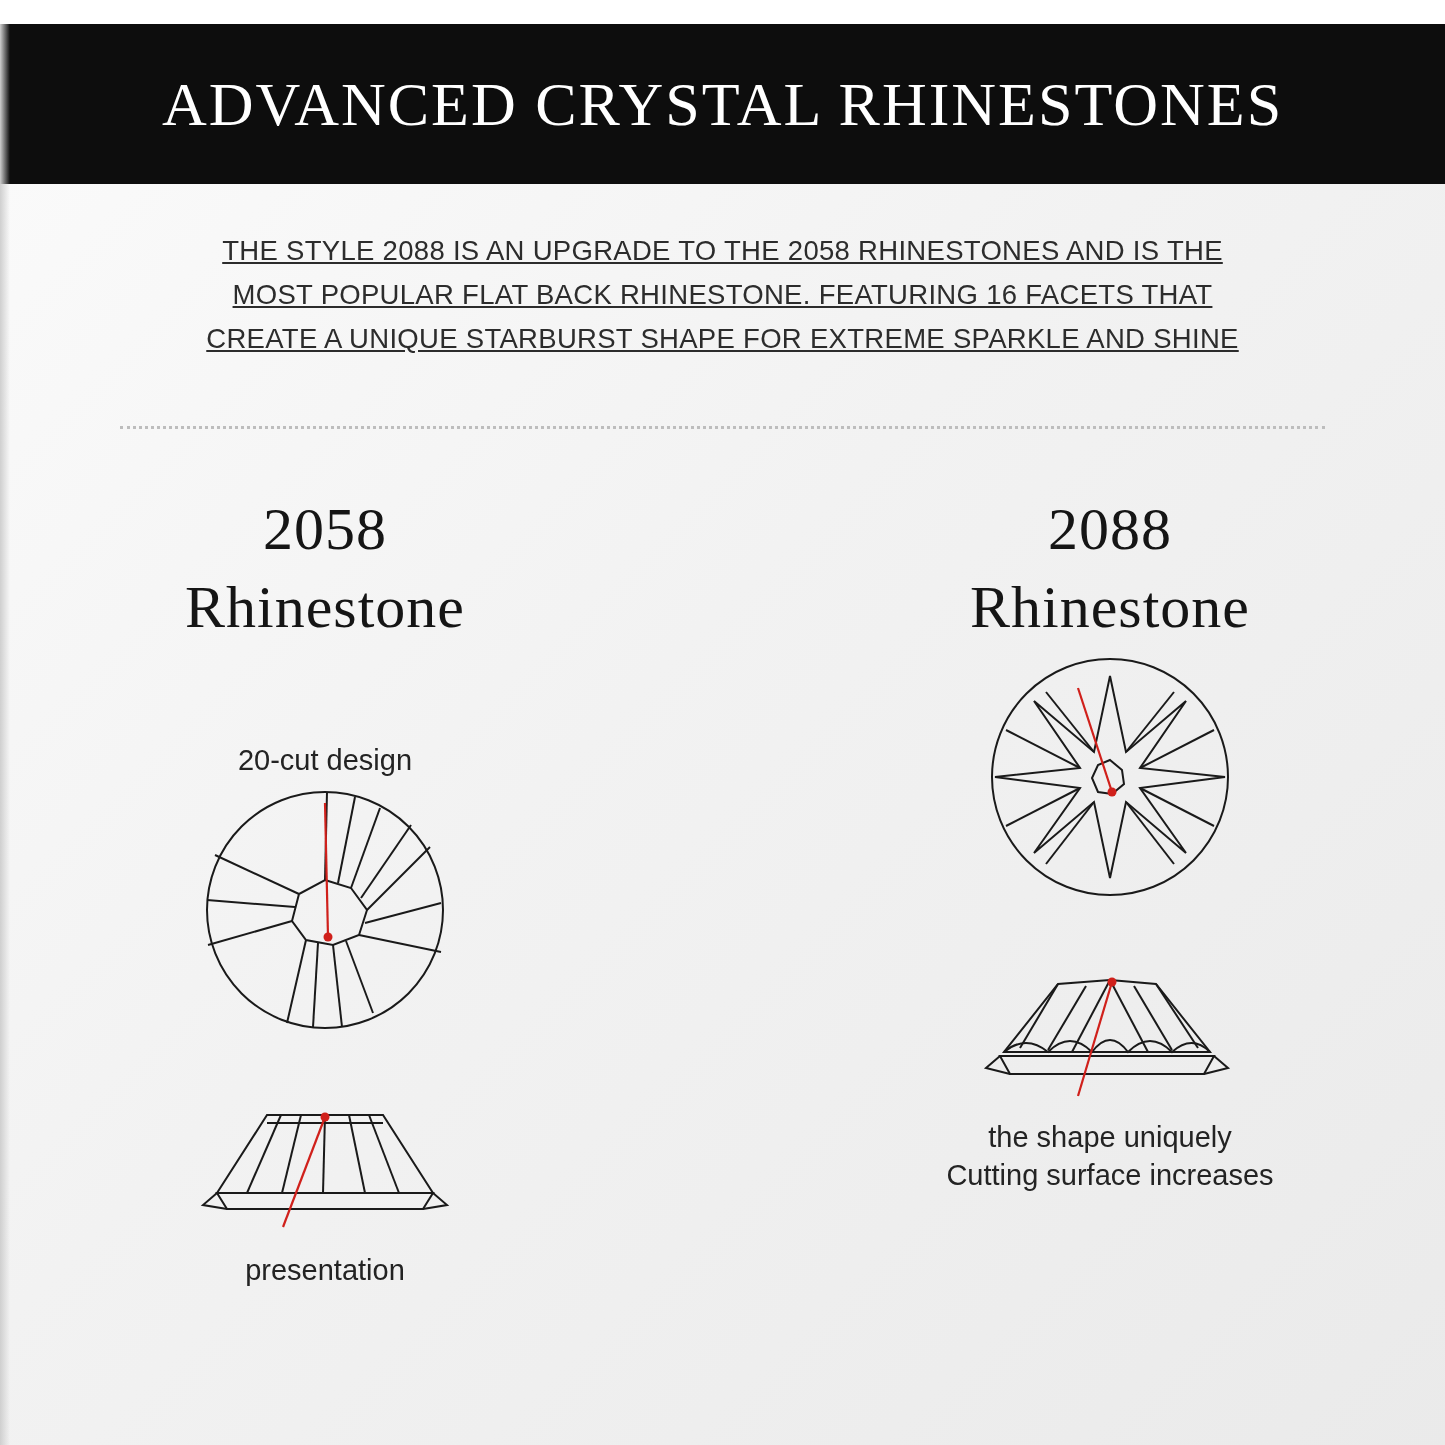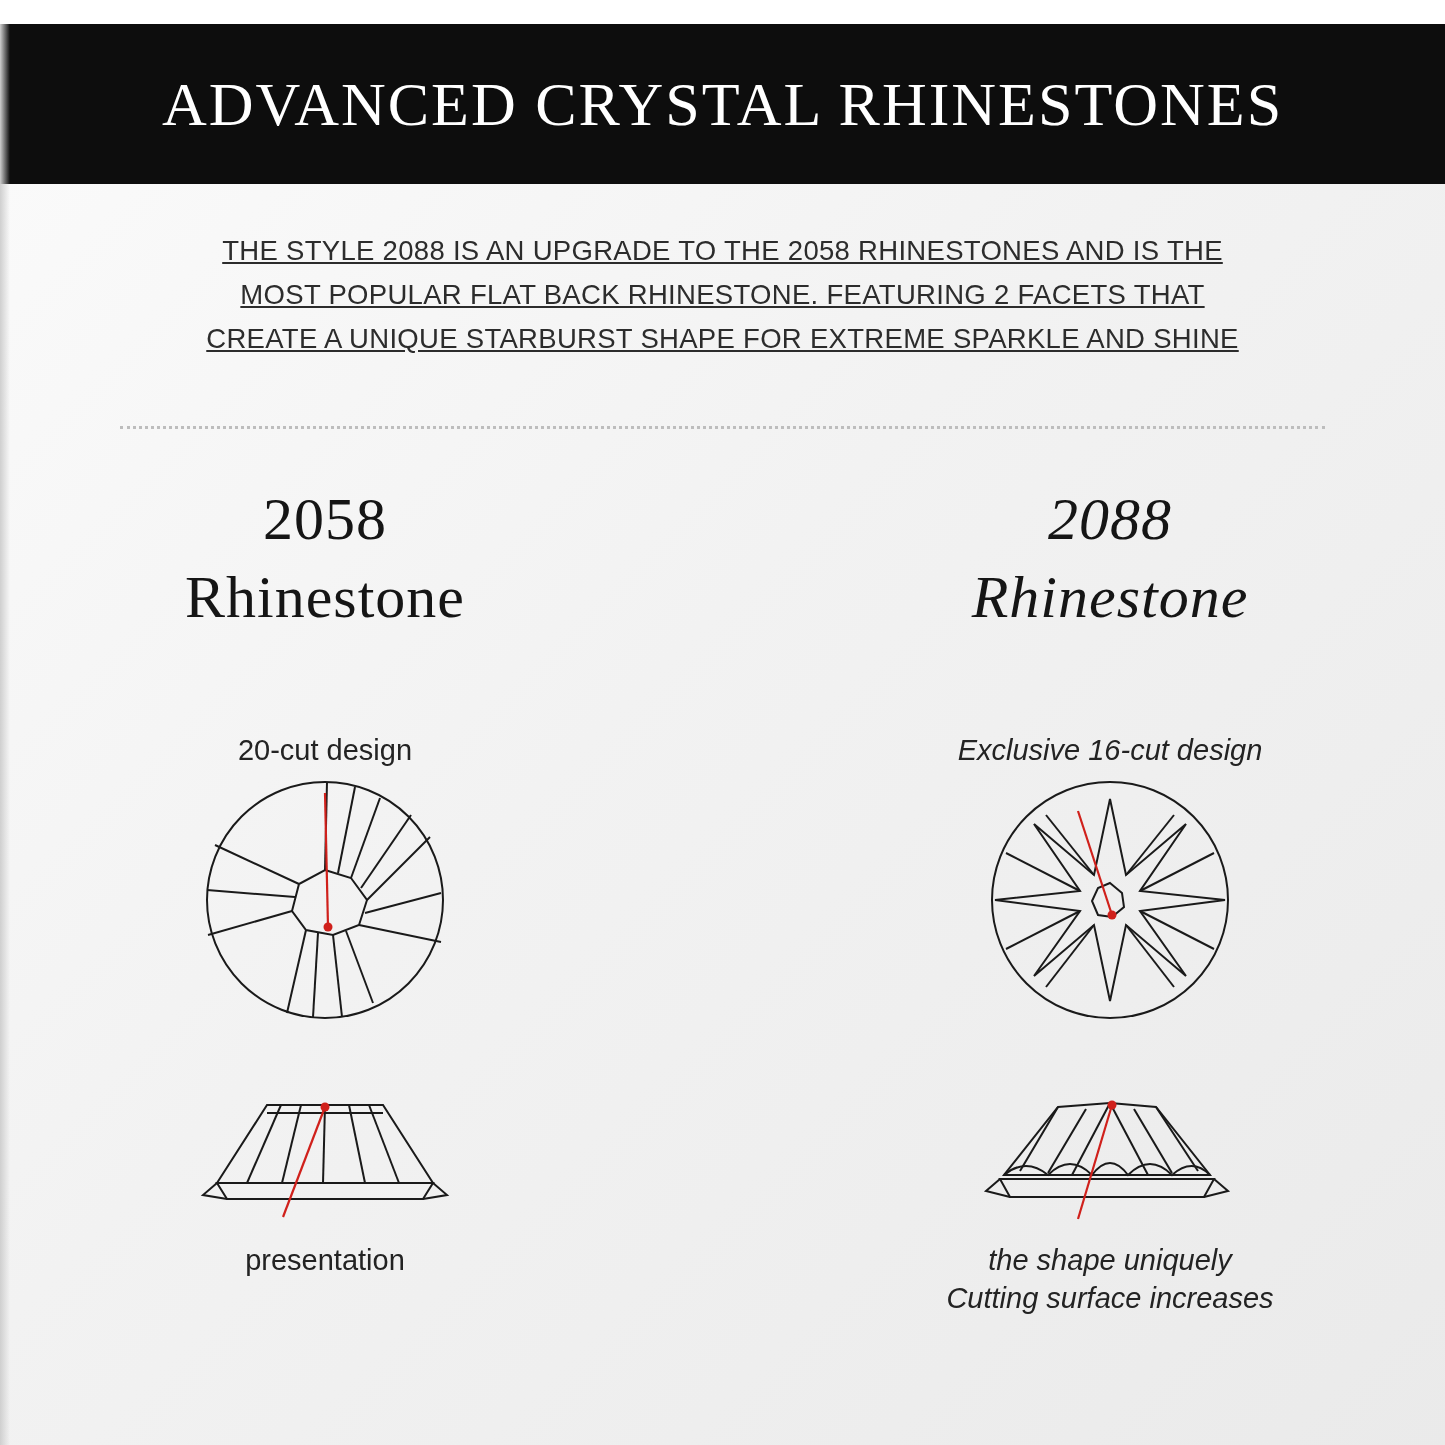--- a/index.html
+++ b/index.html
@@ -62,26 +62,26 @@
     position: absolute;
     left: 120px;
     top: 402px;
     width: 1205px;
     height: 3px;
     border-top: 3px dotted #bdbdbd;
   }
   
   .col {
     position: absolute;
-    top: 456px;
+    top: 466px;
     width: 600px;
     height: 900px;
   }
   .col-left { left: 25px; }
-  .col-right { left: 810px; font-style: italic; }
+  .col-right { left: 810px; }
 
   .col-title {
     font-family: "Liberation Serif", serif;
     color: #151515;
     text-align: center;
     font-size: 60px;
     line-height: 78px;
     letter-spacing: 1px;
   }
   .col-title .num { display: block; }
@@ -126,21 +126,21 @@
 <body>
 
 <div class="page">
 
   <div class="titlebar">
     <div class="title-text">ADVANCED CRYSTAL RHINESTONES</div>
   </div>
 
   <div class="intro">
     <div>THE STYLE 2088 IS AN UPGRADE TO THE 2058 RHINESTONES AND IS THE</div>
-    <div>MOST POPULAR FLAT BACK RHINESTONE. FEATURING 2 FACETS THAT</div>
+    <div>MOST POPULAR FLAT BACK RHINESTONE. FEATURING 16 FACETS THAT</div>
     <div>CREATE A UNIQUE STARBURST SHAPE FOR EXTREME SPARKLE AND SHINE</div>
   </div>
 
   <div class="divider"></div>
 
   <div class="col col-left">
 
     <div class="col-title">
       <span class="num">2058</span>
       <span class="word">Rhinestone</span>
@@ -205,21 +205,20 @@
     </div>
   </div>
 
   <div class="col col-right">
 
     <div class="col-title">
       <span class="num">2088</span>
       <span class="word">Rhinestone</span>
     </div>
 
-    <div class="label label-top">Exclusive 16-cut design</div>
 
     <div class="art">
       <svg width="300" height="250" viewBox="0 0 300 250">
         <g fill="none" stroke="#1a1a1a" stroke-width="2">
           <circle cx="150" cy="125" r="118"></circle>
 
           <polygon points="150,24 166,100 226,49 180,116 265,125 180,136 226,201 166,150 150,226 134,150 74,201 120,136 35,125 120,116 74,49 134,100"></polygon>
 
           <line x1="166" y1="100" x2="214" y2="40"></line>
           <line x1="180" y1="116" x2="254" y2="78"></line>

